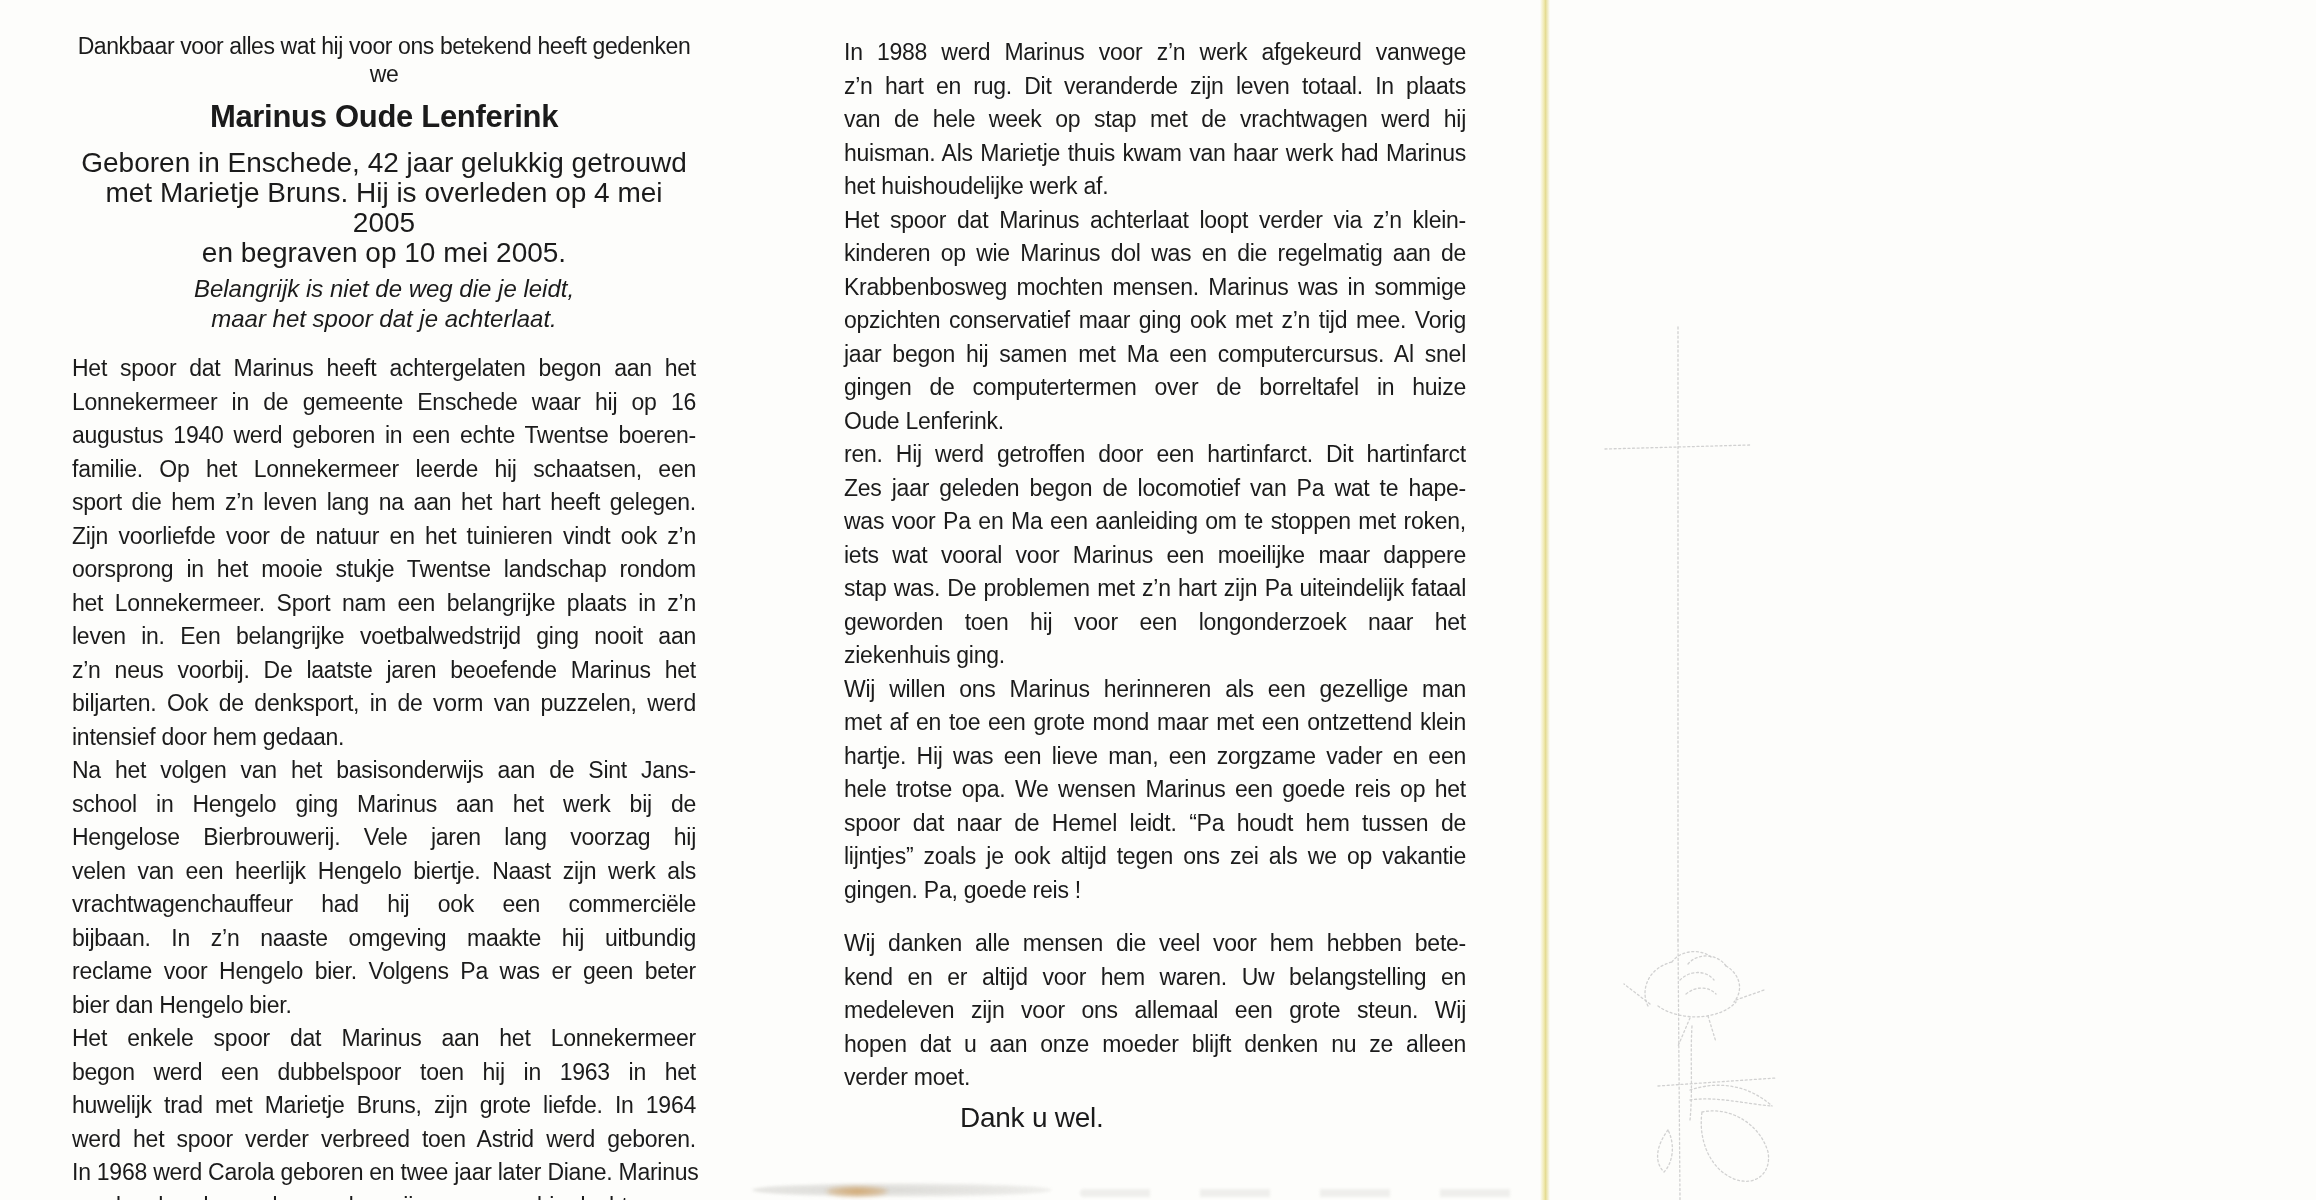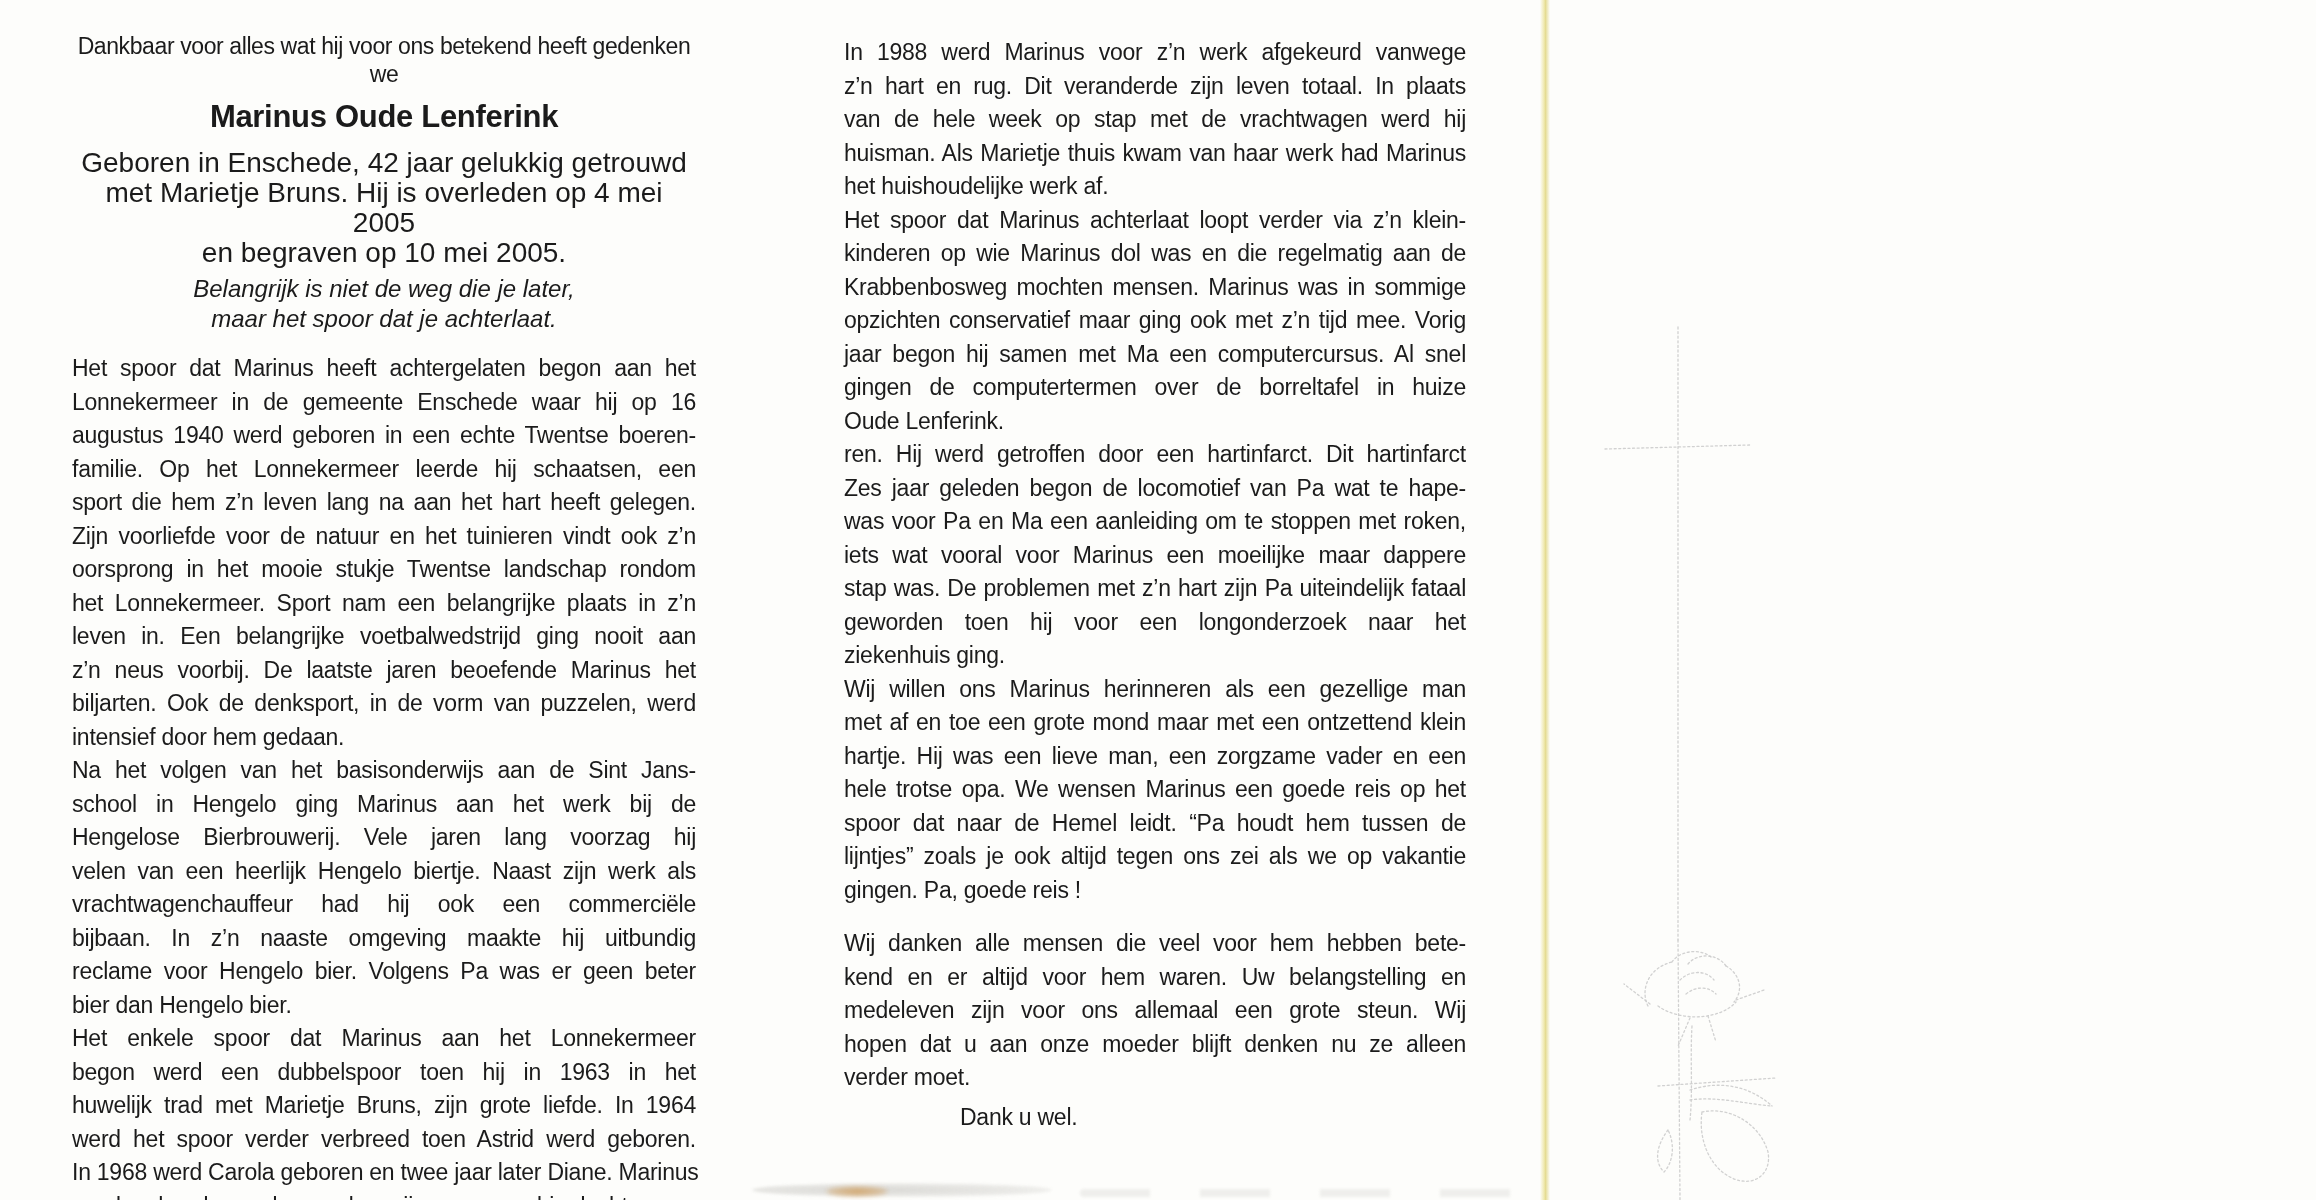--- a/index.html
+++ b/index.html
@@ -26,21 +26,21 @@
   .body-par .line {
     font-size:23px; line-height:33.5px; letter-spacing:-0.25px;
     text-align:justify; text-align-last:justify; text-justify:inter-word;
     white-space:nowrap;
   }
   .body-par .line.last { text-align-last:left; }
   #right-par-5 { margin-top:20px; }
 
   .closing { margin-top:6px; padding-left:116px; }
   .closing .line {
-    font-size:23px; line-height:33.5px; letter-spacing:-0.25px;
+    font-size:28px; line-height:33.5px; letter-spacing:-0.25px;
     text-align:left; text-align-last:left; white-space:nowrap;
   }
 
   
   #fold-line {
     position:absolute; left:1540px; top:0; width:10px; height:1200px;
     background:linear-gradient(90deg,
       rgba(239,232,171,0) 0%,
       rgba(239,232,171,0.95) 40%,
       rgba(226,216,135,0.9) 55%,
@@ -78,21 +78,21 @@
 
 <div class="col" id="left-col">
   <div class="intro">Dankbaar voor alles wat hij voor ons betekend heeft gedenken we</div>
   <div class="name">Marinus Oude Lenferink</div>
   <div class="dates">
       <div class="line">Geboren in Enschede, 42 jaar gelukkig getrouwd</div>
       <div class="line">met Marietje Bruns. Hij is overleden op 4 mei 2005</div>
       <div class="line last">en begraven op 10 mei 2005.</div>
     </div>
   <div class="quote">
-      <div class="line">Belangrijk is niet de weg die je later,</div>
+      <div class="line">Belangrijk is niet de weg die je leidt,</div>
       <div class="line last">maar het spoor dat je achterlaat.</div>
     </div>
   <div class="body-text">
     <div class="body-par">
         <div class="line">Het spoor dat Marinus heeft achtergelaten begon aan het</div>
         <div class="line">Lonnekermeer in de gemeente Enschede waar hij op 16</div>
         <div class="line">augustus 1940 werd geboren in een echte Twentse boeren-</div>
         <div class="line">familie. Op het Lonnekermeer leerde hij schaatsen, een</div>
         <div class="line">sport die hem z’n leven lang na aan het hart heeft gelegen.</div>
         <div class="line">Zijn voorliefde voor de natuur en het tuinieren vindt ook z’n</div>

